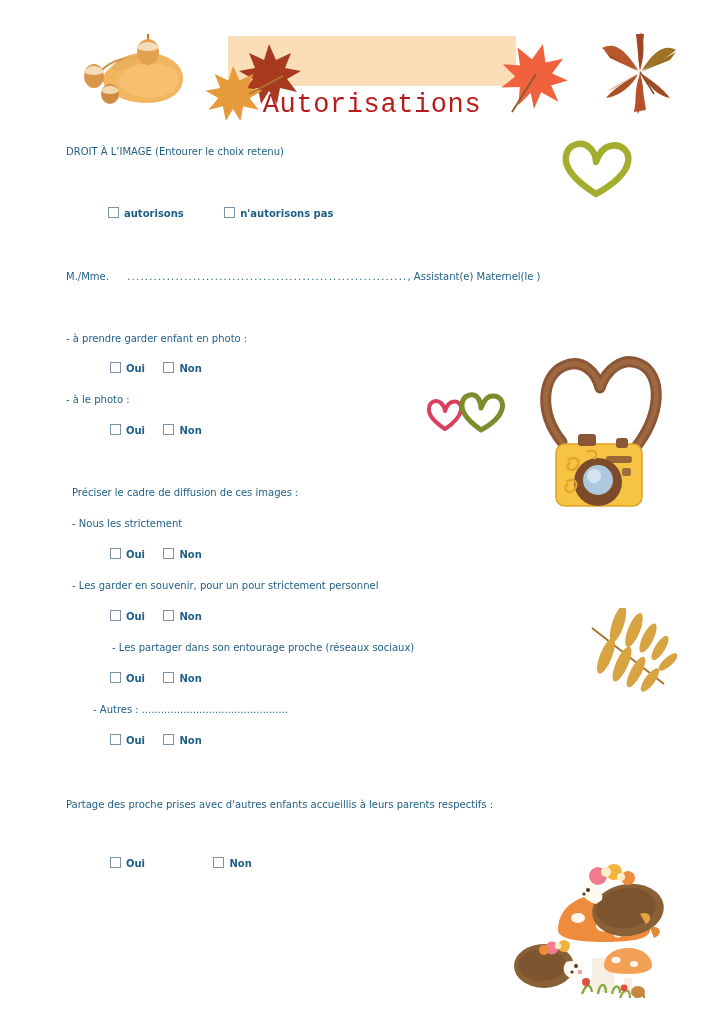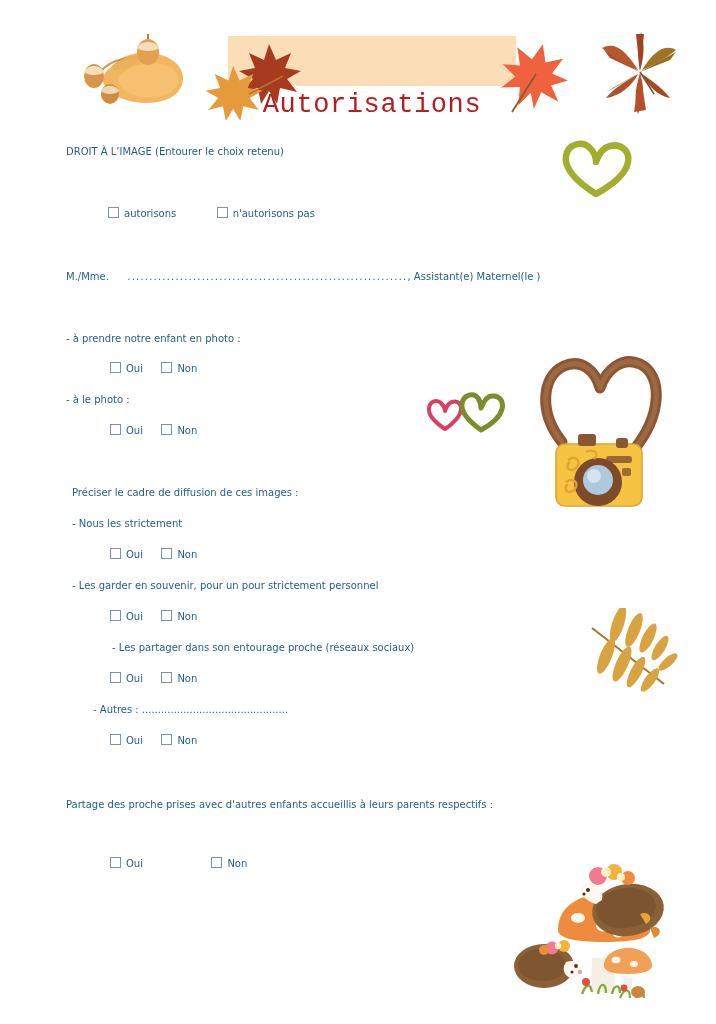--- a/index.html
+++ b/index.html
@@ -64,21 +64,21 @@
 
   .cb {
     display: inline-block;
     width: 11px; height: 11px;
     border: 1.3px solid #7c93a6;
     background: #ffffff;
     vertical-align: -1px;
     margin-right: 5px;
     box-sizing: border-box;
   }
-  .opt { display: inline-block; }
+  .opt { display: inline-block; font-weight: bold; }
   .gap-sm { display: inline-block; width: 12px; }
   .gap-lg { display: inline-block; width: 34px; }
   .gap-xl { display: inline-block; width: 62px; }
   .dots { letter-spacing: 1.2px; }
 </style>
 </head>
 <body>
 
 <div class="header-zone">
 
@@ -244,21 +244,21 @@
     <span class="gap-lg"></span>
     <span class="opt"><span class="cb"></span><span>n'autorisons pas</span></span>
   </div>
 
   <div class="line" style="left:66px; top:270px;">
     <span>M./Mme.</span>
     <span class="gap-sm"></span>
     <span class="dots">................................................................</span><span>, Assistant(e) Maternel(le )</span>
   </div>
 
-  <div class="line" style="left:66px; top:332px;">- à prendre notre enfant en photo :</div>
+  <div class="line" style="left:66px; top:332px;">- à prendre garder enfant en photo :</div>
   <div class="line" style="left:110px; top:362px;">
     <span class="opt"><span class="cb"></span><span>Oui</span></span>
     <span class="gap-sm"></span>
     <span class="opt"><span class="cb"></span><span>Non</span></span>
   </div>
 
   <div class="line" style="left:66px; top:393px;">- à le photo :</div>
   <div class="line" style="left:110px; top:424px;">
     <span class="opt"><span class="cb"></span><span>Oui</span></span>
     <span class="gap-sm"></span>

